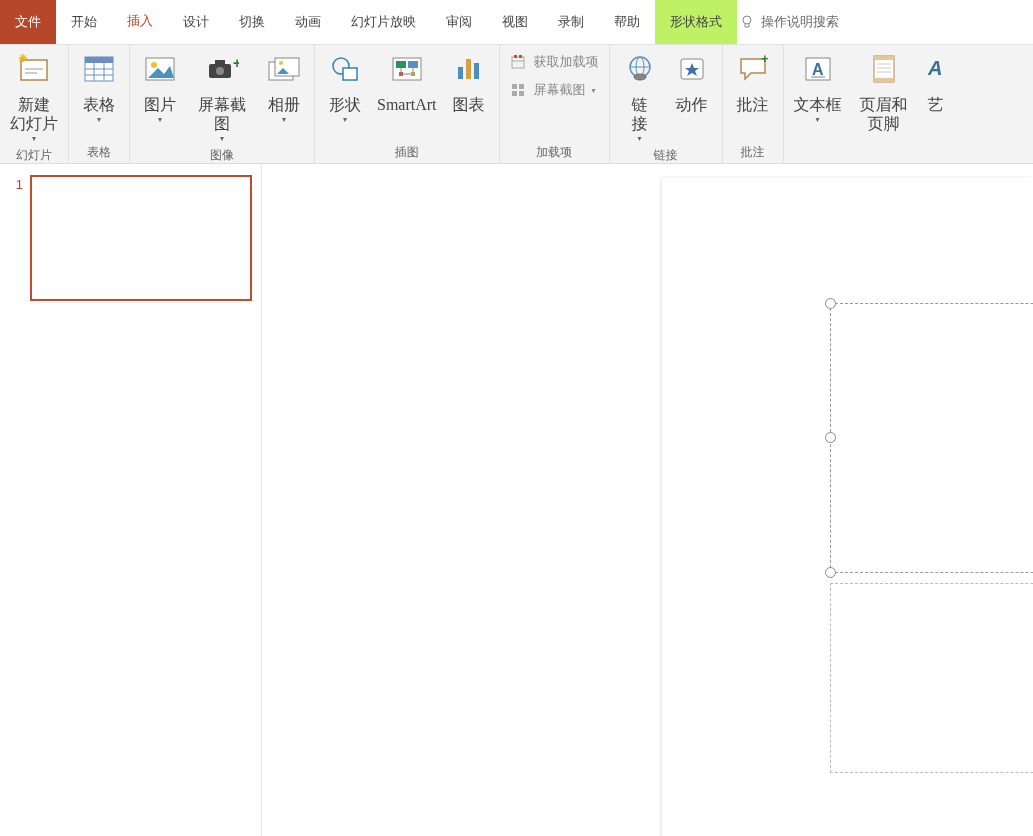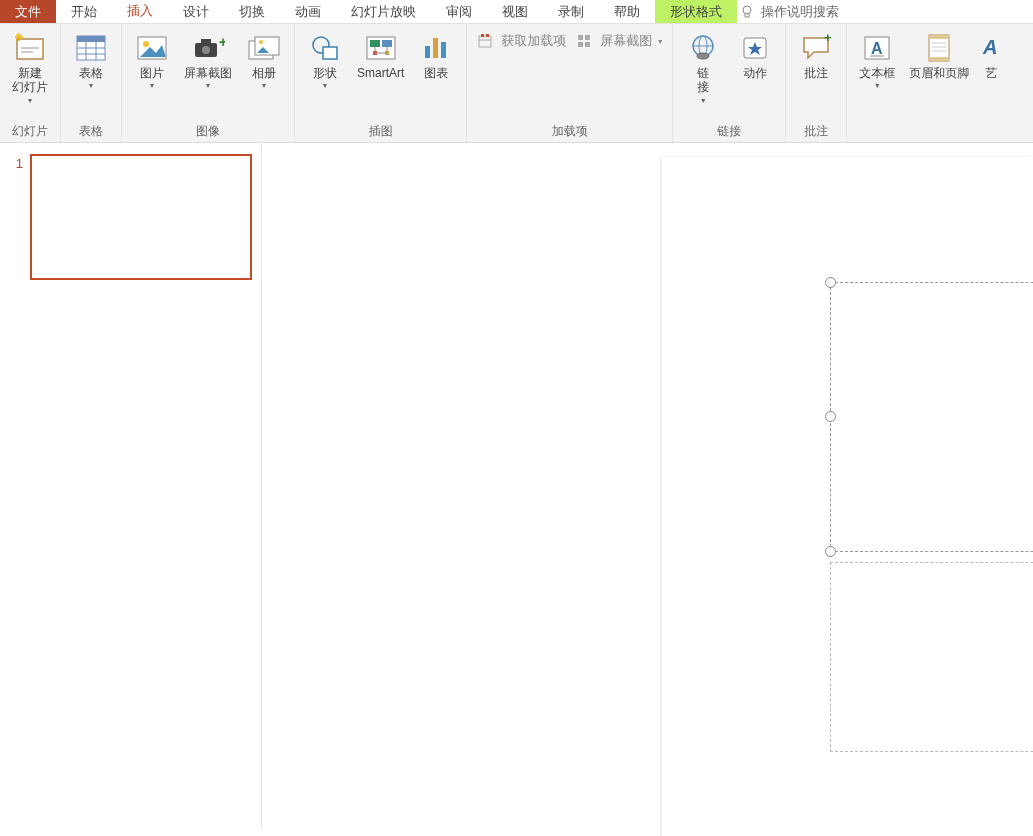--- a/index.html
+++ b/index.html
@@ -10,21 +10,21 @@
   overflow: hidden;
   width: 1033px;
   height: 836px;
   color: #444;
 }
 
 
 .tabstrip {
   display: flex;
   align-items: stretch;
-  height: 24px;
+  height: 45px;
   background: #fff;
   border-bottom: 1px solid #e1e1e1;
 }
 .tab {
   padding: 0 15px;
   display: flex;
   align-items: center;
   font-size: 13px;
   color: #444;
   cursor: pointer;
@@ -88,35 +88,36 @@
   min-width: 48px;
 }
 .bigbtn .iconbox {
   width: 40px;
   height: 36px;
   display: flex;
   align-items: center;
   justify-content: center;
 }
 .bigbtn .lbl {
-  font-size: 12px;
+  font-size: 16px;
   color: #444;
   text-align: center;
   line-height: 1.2;
-  margin-top: 0;
+  margin-top: 8px;
   max-width: 60px;
+  font-family: Liberation Serif, serif;
 }
 .bigbtn .chev {
   font-size: 8px;
   color: #666;
   margin-top: 1px;
 }
 .stackcol {
   display: flex;
-  flex-direction: row;
+  flex-direction: column;
   justify-content: flex-start;
   padding: 4px 6px;
   gap: 10px;
 }
 .smallbtn {
   display: flex;
   align-items: center;
   font-size: 13px;
   color: #888;
   cursor: pointer;

